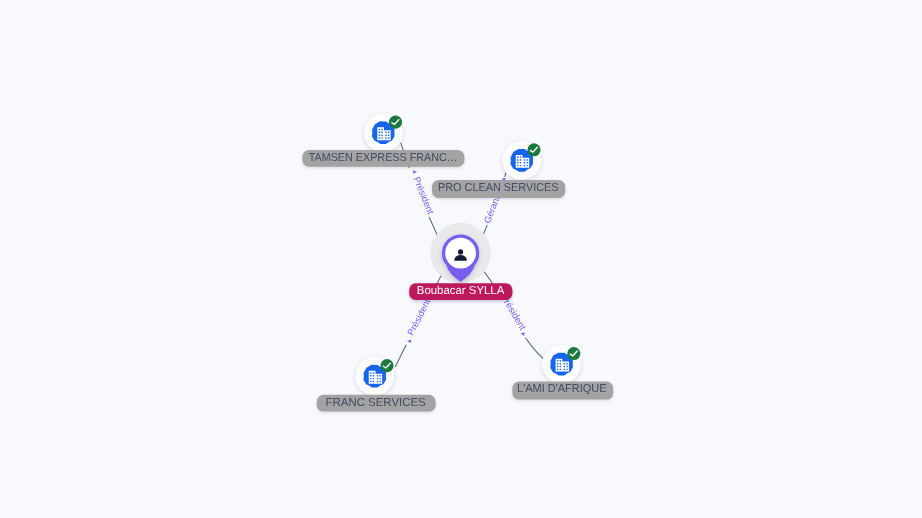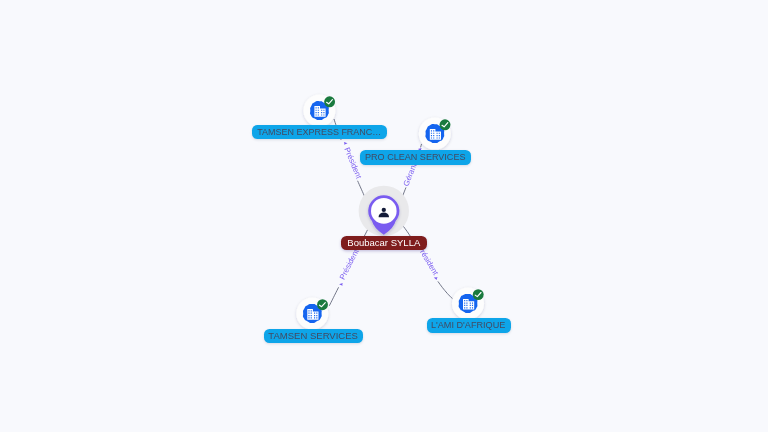--- a/index.html
+++ b/index.html
@@ -3,24 +3,24 @@
 <meta charset="utf-8">
 <title>Graph</title>
 <style>
   html,body{margin:0;padding:0;}
   body{width:768px;height:432px;background:#f8f9fd;
        font-family:"Liberation Sans",sans-serif;overflow:hidden;}
   #stage{position:relative;width:768px;height:432px;background:#f8f9fd;}
   svg.graph{position:absolute;left:0;top:0;width:768px;height:432px;}
   .edge-path{fill:none;stroke:#5a5f73;stroke-width:0.85;}
   .edge-label{font-family:"Liberation Sans",sans-serif;font-size:7.8px;fill:#7a5cf0;}
-  .nlabel{position:absolute;background:#0ea5e9;border-radius:5.5px;color:#434a62;
+  .nlabel{position:absolute;background:#a3a3a3;border-radius:5.5px;color:#434a62;
     font-size:9.6px;white-space:nowrap;line-height:14.6px;height:14.6px;
     box-shadow:0 1px 2.6px rgba(34,44,82,0.15);text-align:center;overflow:hidden;}
-  .plabel{position:absolute;background:#7f1d1d;border-radius:5.5px;color:#fff;
+  .plabel{position:absolute;background:#be185d;border-radius:5.5px;color:#fff;
     font-size:9.6px;white-space:nowrap;line-height:13.9px;height:13.9px;
     box-shadow:0 1.2px 3px rgba(48,28,130,0.26);text-align:center;overflow:hidden;}
   .nlabel > span,.plabel > span{display:inline-block;transform-origin:center center;}
 </style>
 </head>
 <body>
 
 <div id="stage">
 <svg class="graph" viewBox="0 0 768 432">
   <defs>
@@ -100,17 +100,17 @@
           <circle cx="383.8" cy="210.9" r="12.8" fill="#fff"></circle>
           <circle cx="383.8" cy="209.9" r="2.15" fill="#141b38"></circle>
           <path d="M 378.65000000000003 217.35 v -0.9 a 5.15 3.95 0 0 1 10.3 0 v 0.9 Z" fill="#141b38"></path>
         </g>
       </g>
 </svg>
 
 <div id="labels">
       <div class="nlabel" style="top: 124.9px; left: 252.2px; width: 134.6px;"><span style="transform: scaleX(0.9354);">TAMSEN EXPRESS FRANC…</span></div>
       <div class="nlabel" style="top: 150px; left: 360px; width: 110.5px;"><span style="transform: scaleX(0.9439);">PRO CLEAN SERVICES</span></div>
-      <div class="nlabel" style="top: 328.6px; left: 263.6px; width: 99.4px;"><span style="transform: scaleX(0.9925);">TAMSEN SERVICES</span></div>
+      <div class="nlabel" style="top: 328.6px; left: 263.6px; width: 99.4px;"><span style="transform: scaleX(0.9925);">FRANC SERVICES</span></div>
       <div class="nlabel" style="top: 318.2px; left: 426.5px; width: 84.2px; text-decoration: underline;"><span style="transform: scaleX(0.9515);">L'AMI D'AFRIQUE</span></div>
       <div class="plabel" style="top: 236.4px; left: 341.4px; width: 85.7px;"><span style="transform: scaleX(0.9904);">Boubacar SYLLA</span></div>
     </div>
 </div>
 
 </body></html>

